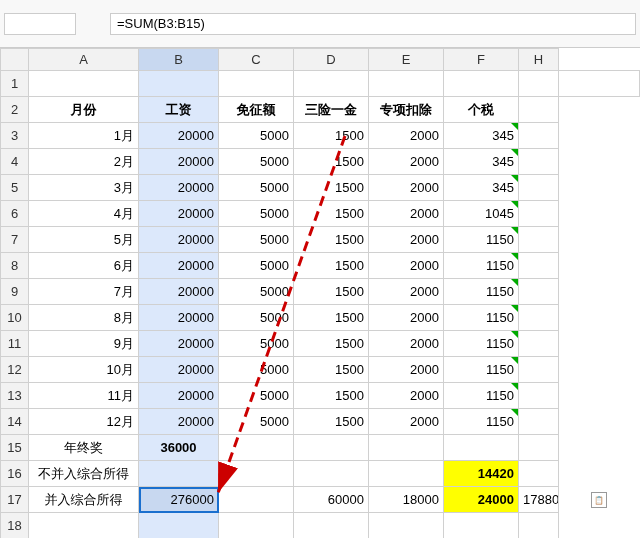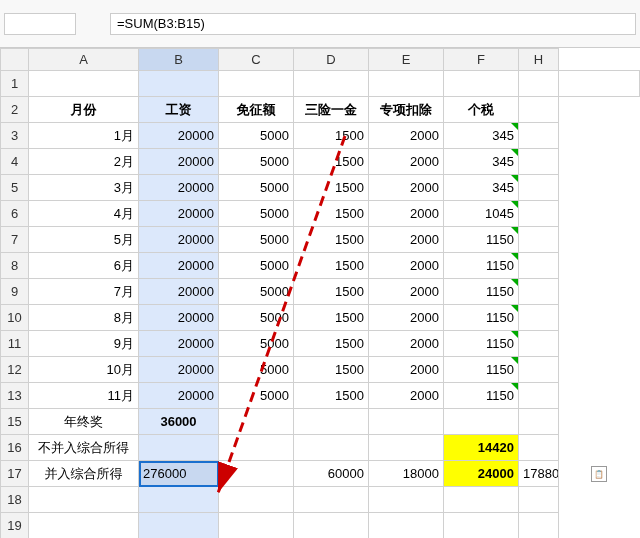--- a/index.html
+++ b/index.html
@@ -281,20 +281,30 @@
           <td class="row-num">13</td>
           <td style="text-align: right;">11月</td>
           <td style="background-color: rgb(220, 232, 251); text-align: right;">20000</td>
           <td style="text-align: right;">5000</td>
           <td style="text-align: right;">1500</td>
           <td style="text-align: right;">2000</td>
           <td style="position: relative; text-align: right;"><span style="position: absolute; top: 0px; right: 0px; width: 0px; height: 0px; border-style: solid; border-width: 0px 7px 7px 0px; border-color: transparent rgb(0, 170, 0) transparent transparent;"></span>1150</td>
           <td></td>
         </tr>
         <tr>
+          <td class="row-num">14</td>
+          <td style="text-align: right;">12月</td>
+          <td style="background-color: rgb(220, 232, 251); text-align: right;">20000</td>
+          <td style="text-align: right;">5000</td>
+          <td style="text-align: right;">1500</td>
+          <td style="text-align: right;">2000</td>
+          <td style="position: relative; text-align: right;"><span style="position: absolute; top: 0px; right: 0px; width: 0px; height: 0px; border-style: solid; border-width: 0px 7px 7px 0px; border-color: transparent rgb(0, 170, 0) transparent transparent;"></span>1150</td>
+          <td></td>
+        </tr>
+        <tr>
           <td class="row-num">15</td>
           <td>年终奖</td>
           <td style="background-color: rgb(220, 232, 251); font-weight: bold; text-align: center;">36000</td>
           <td></td>
           <td></td>
           <td></td>
           <td></td>
           <td></td>
         </tr>
         <tr>
@@ -303,21 +313,21 @@
           <td style="background-color: rgb(220, 232, 251);"></td>
           <td></td>
           <td></td>
           <td></td>
           <td style="background-color: rgb(255, 255, 0); font-weight: bold; color: rgb(0, 0, 0); text-align: right;">14420</td>
           <td></td>
         </tr>
         <tr>
           <td class="row-num">17</td>
           <td>并入综合所得</td>
-          <td style="background-color: rgb(200, 216, 240); outline: rgb(26, 111, 206) solid 2px; outline-offset: -2px; text-align: left;">276000</td>
+          <td style="background-color: rgb(200, 216, 240); outline: rgb(26, 111, 206) solid 2px; outline-offset: -2px; text-align: right;">276000</td>
           <td></td>
           <td style="text-align: right;">60000</td>
           <td style="text-align: right;">18000</td>
           <td style="background-color: rgb(255, 255, 0); font-weight: bold; color: rgb(0, 0, 0); text-align: right; padding-left: 8px;">24000</td>
           <td style="text-align: right;">17880</td>
           <td style="border: none; background: none;"><span style="display: inline-block; width: 16px; height: 16px; border: 1px solid rgb(153, 153, 153); background: rgb(255, 255, 255); font-size: 8px; line-height: 16px; cursor: pointer;">📋</span></td>
         </tr>
         <tr>
           <td class="row-num">18</td>
           <td></td>

